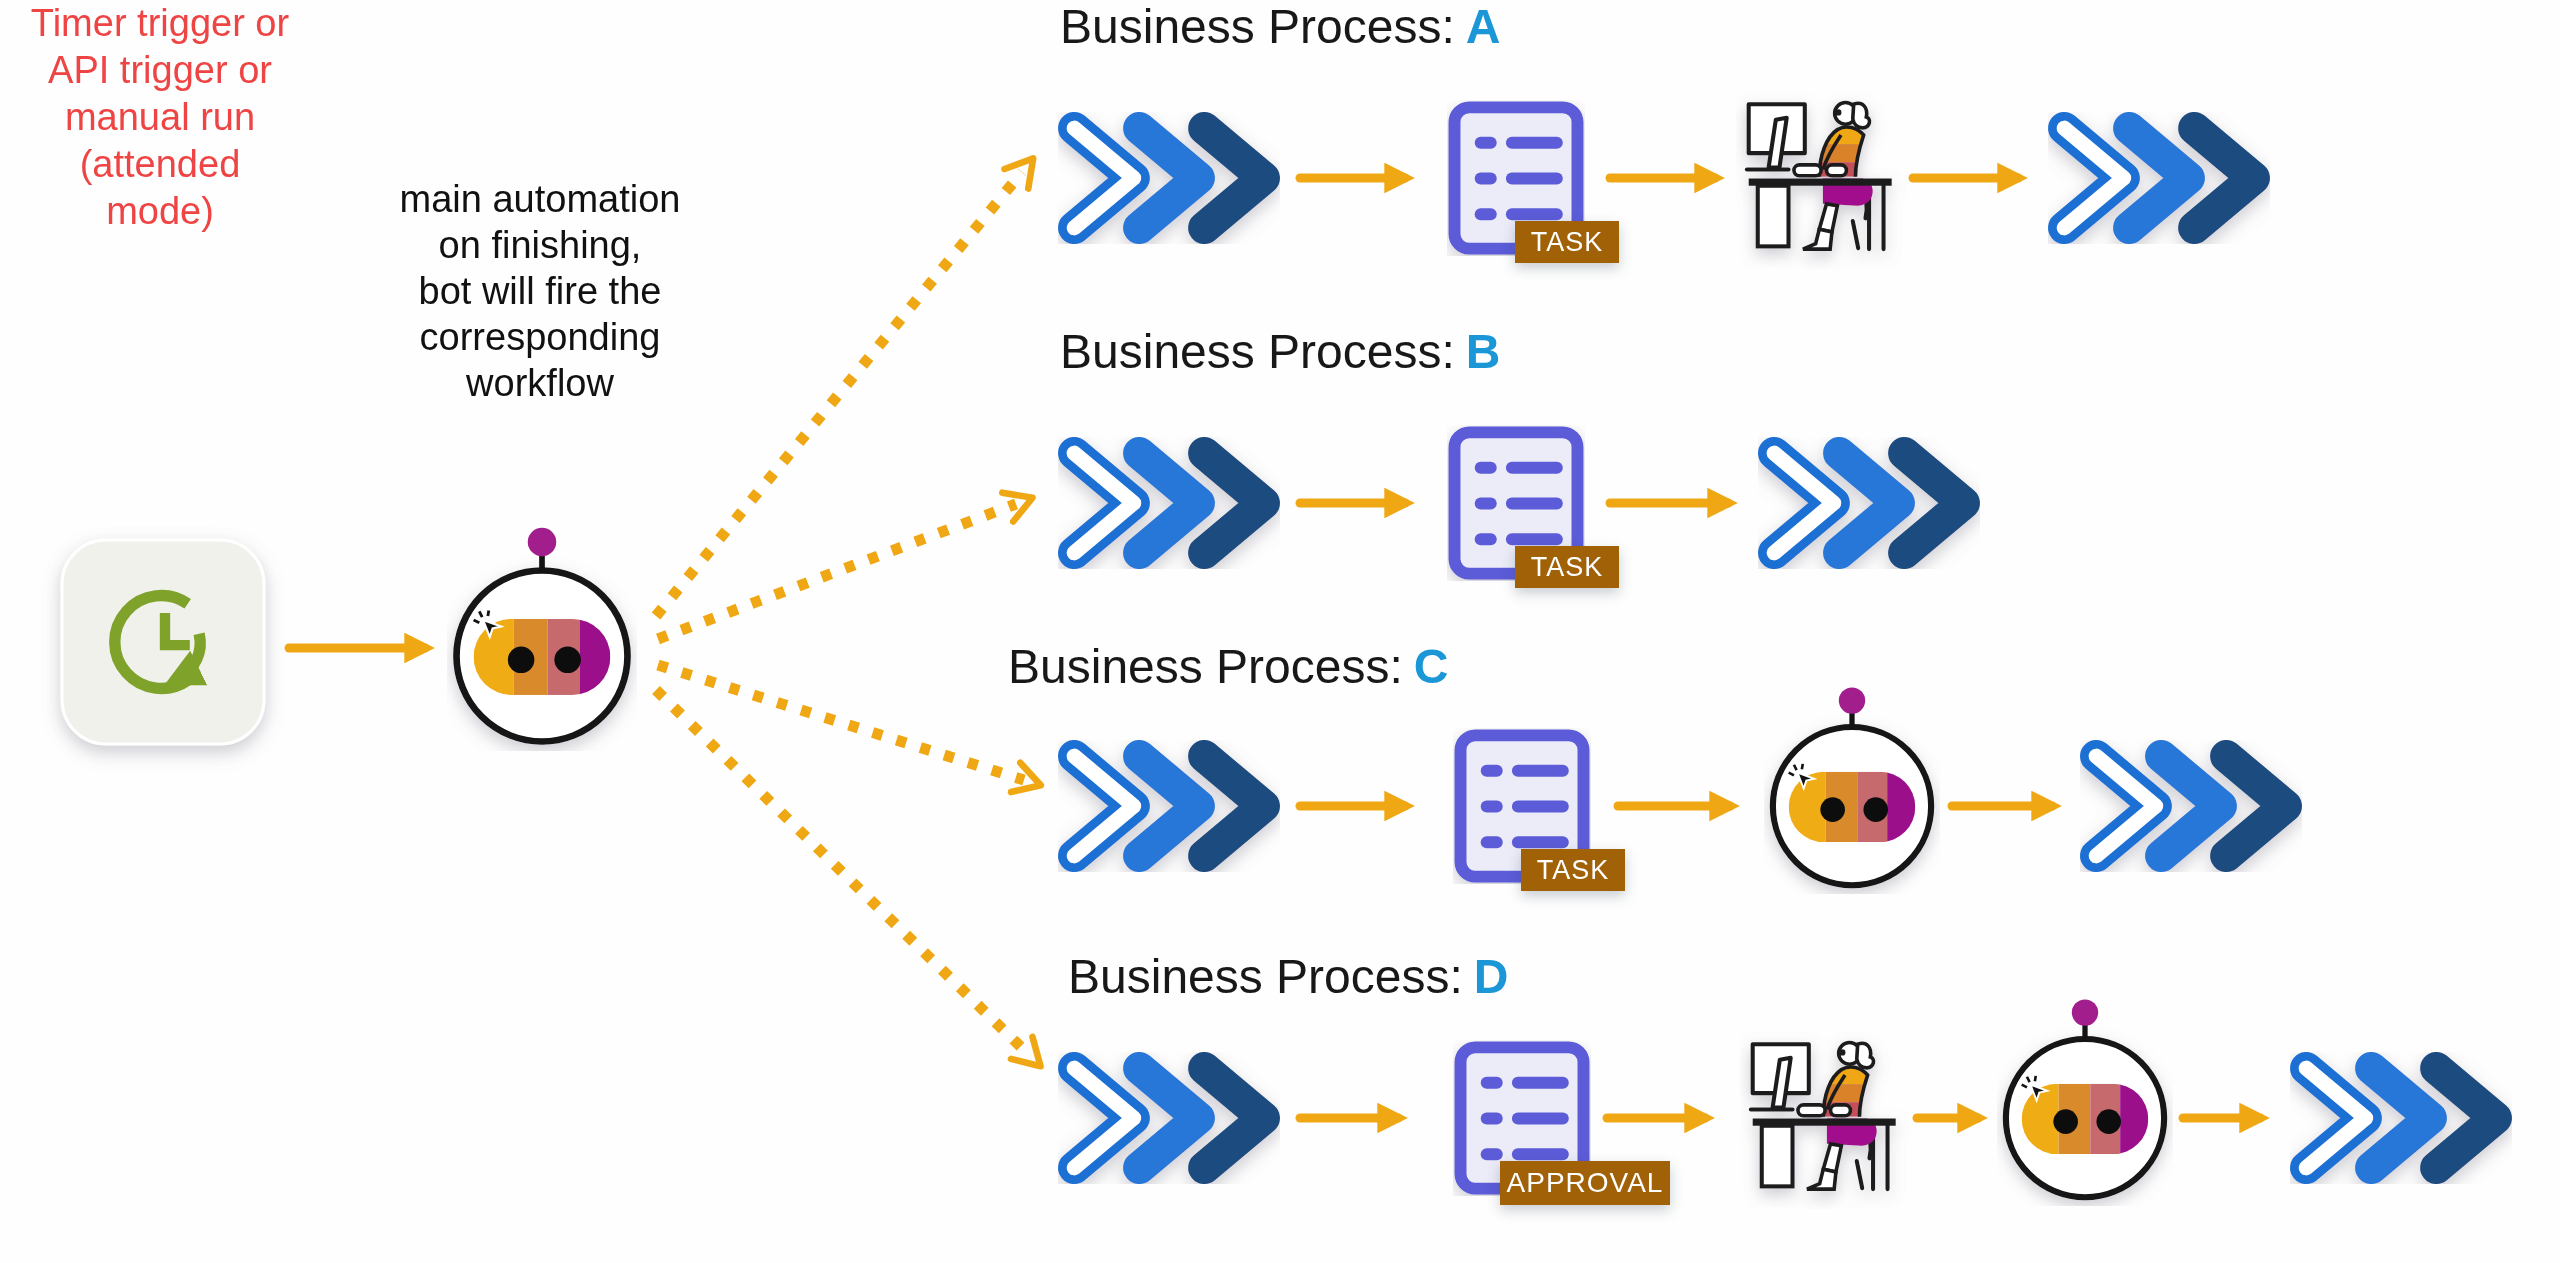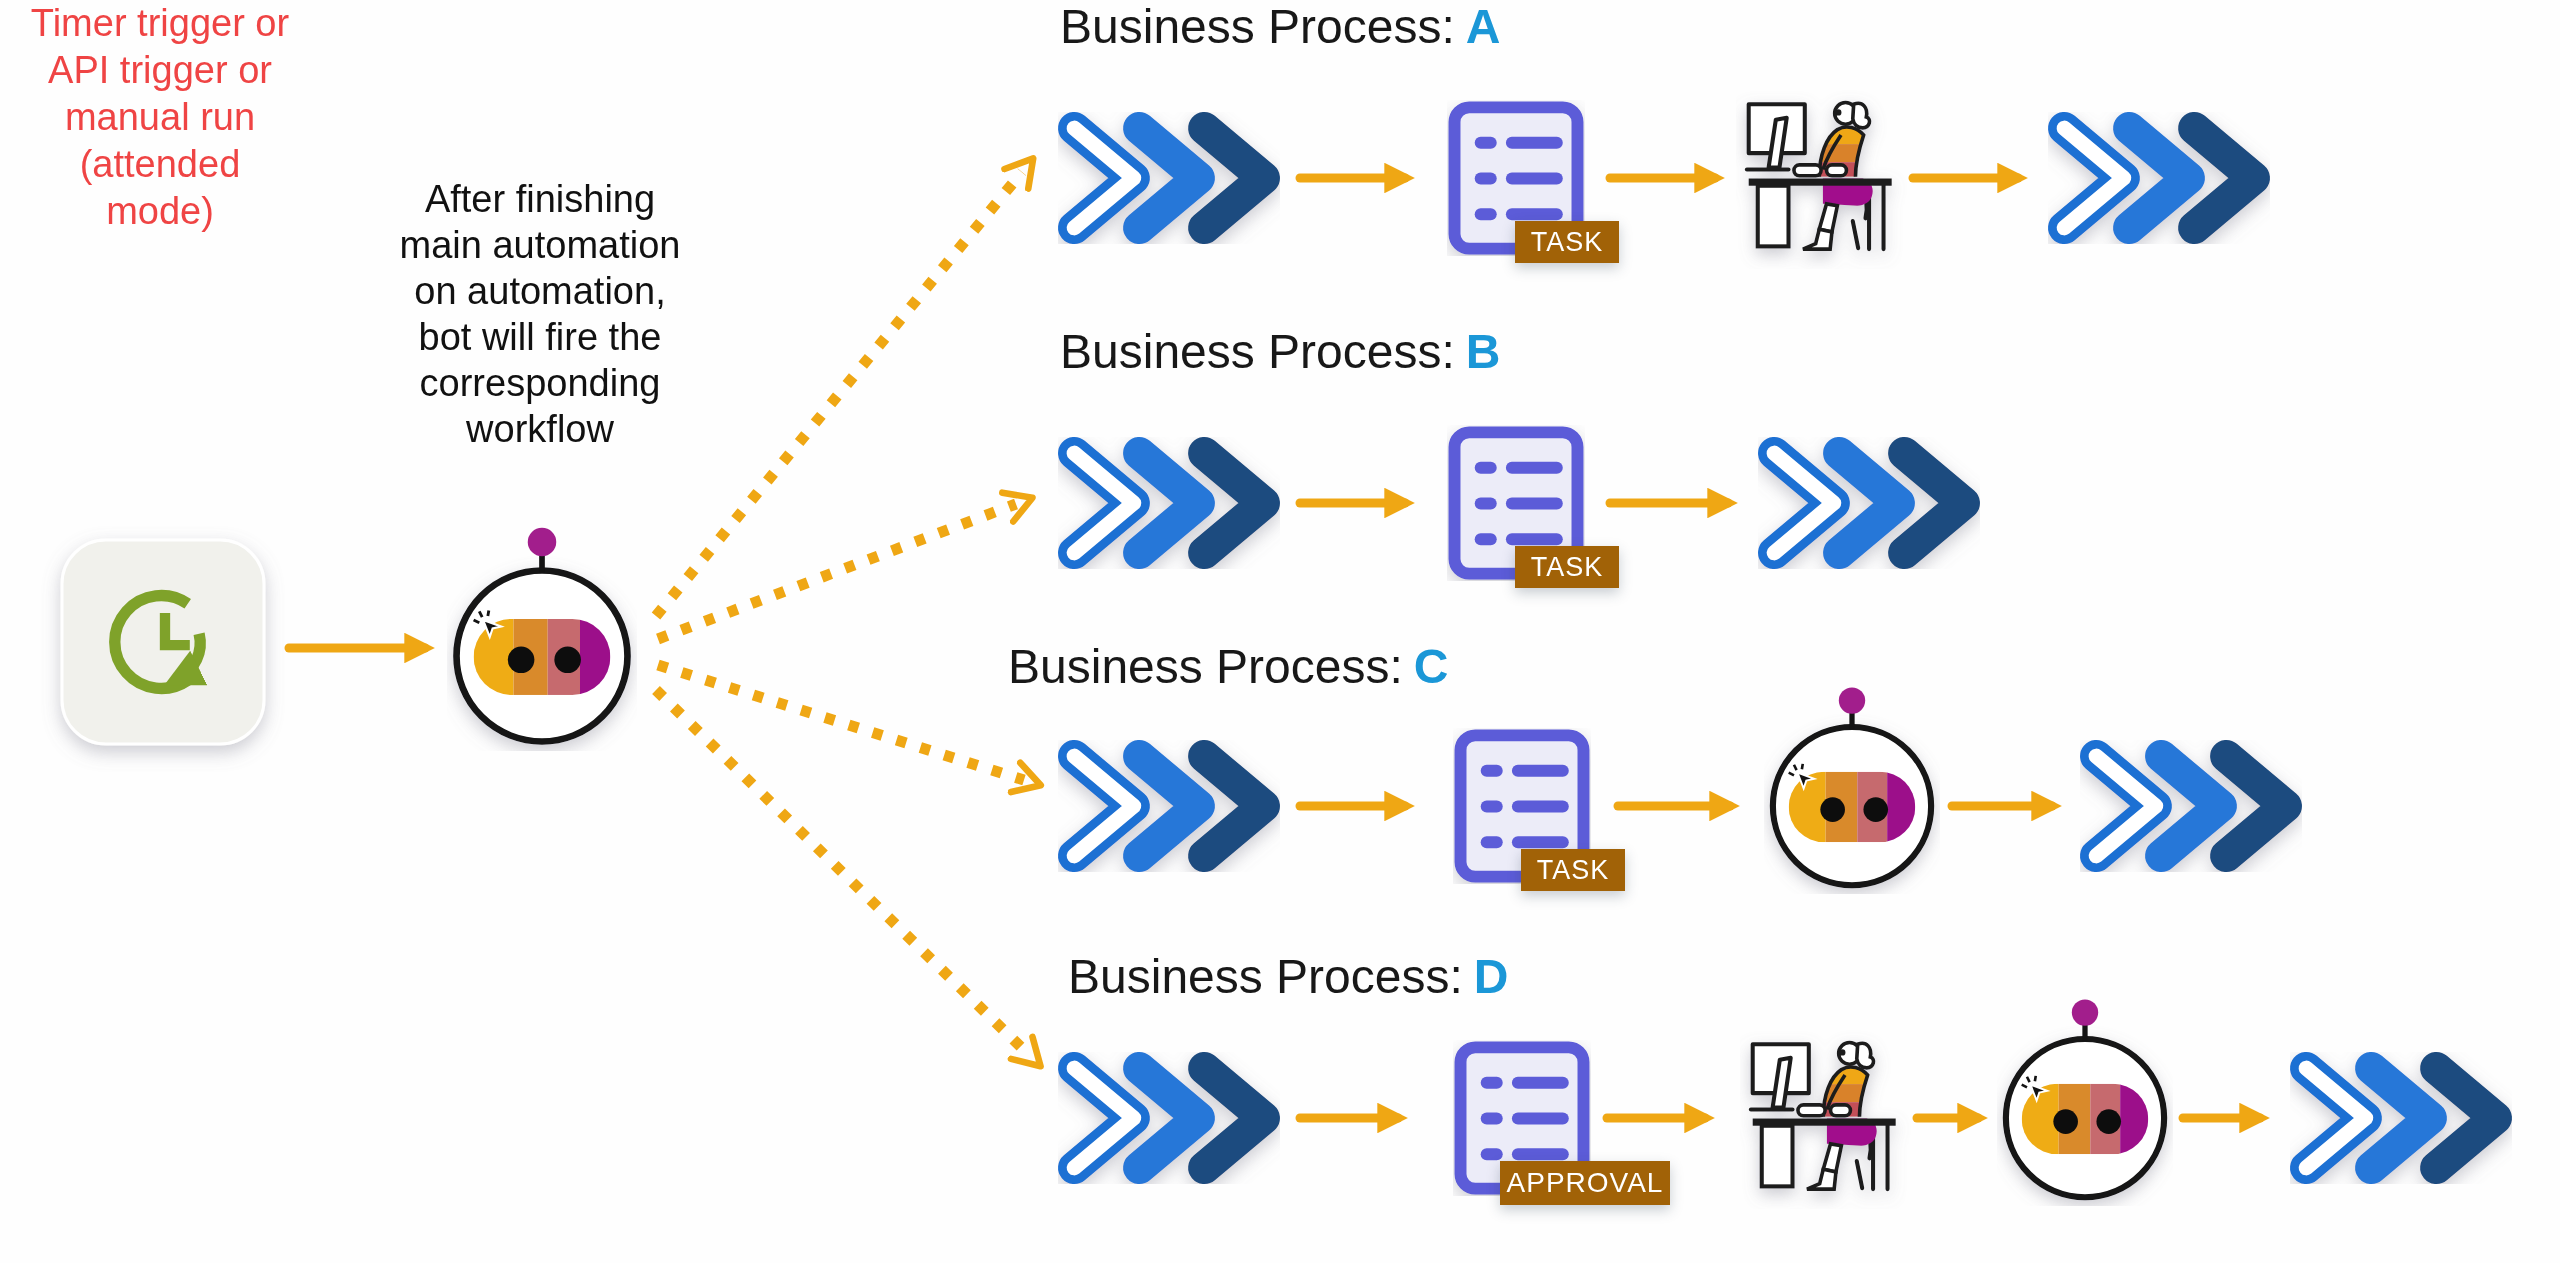--- a/index.html
+++ b/index.html
@@ -211,23 +211,22 @@
 
   <div class="caption">
     <div>Timer trigger or</div>
     <div>API trigger or</div>
     <div>manual run</div>
     <div>(attended</div>
     <div>mode)</div>
   </div>
 
   <div class="note">
-    <div>After finishing</div>
     <div>main automation</div>
-    <div>on automation,</div>
+    <div>on finishing,</div>
     <div>bot will fire the</div>
     <div>corresponding</div>
     <div>workflow</div>
   </div>
 
   <div class="title t-a">
     <span>Business Process:</span><span class="letter">A</span>
   </div>
   <div class="title t-b">
     <span>Business Process:</span><span class="letter">B</span>

